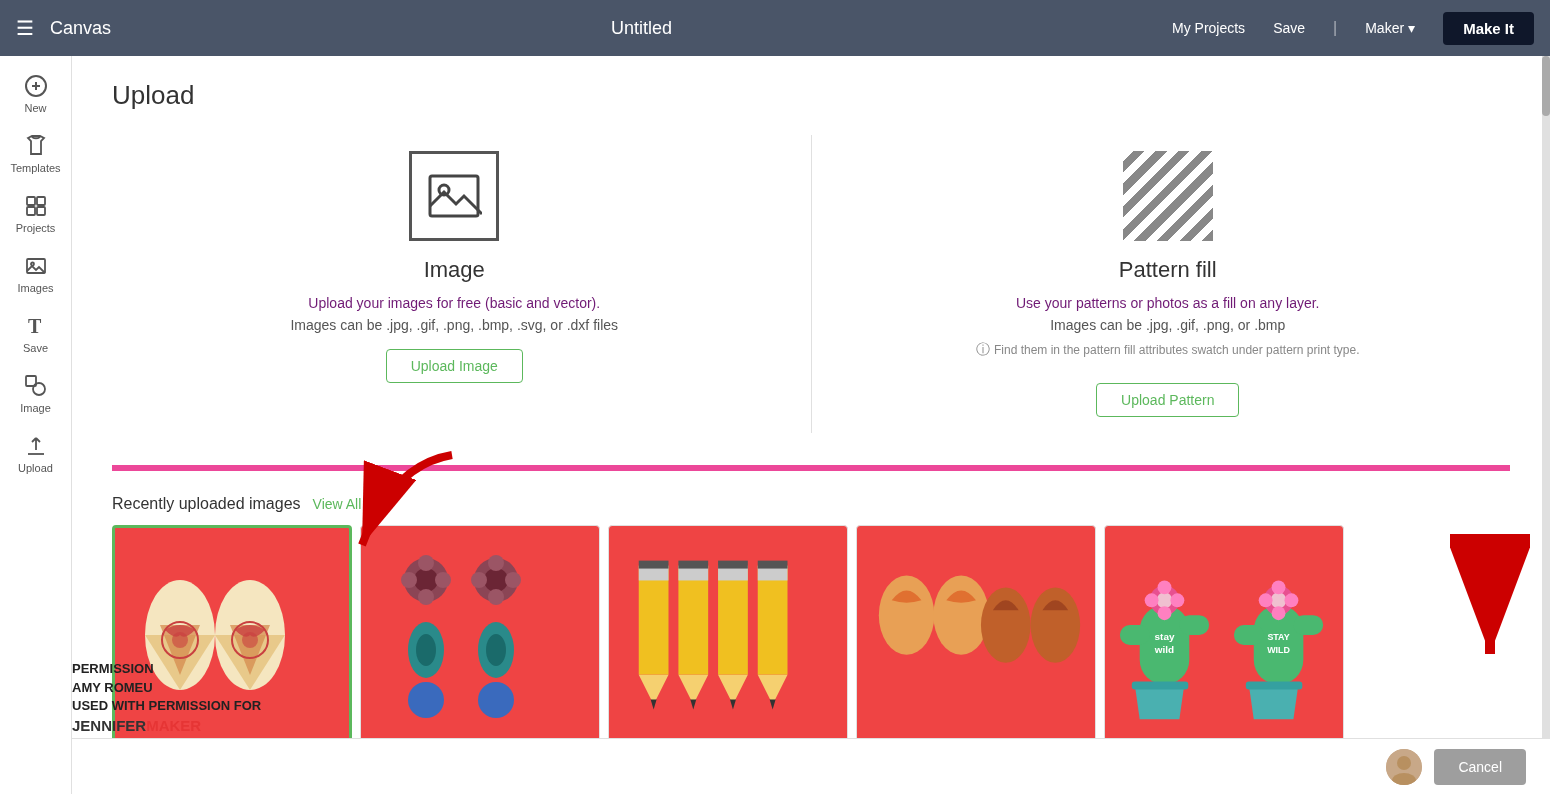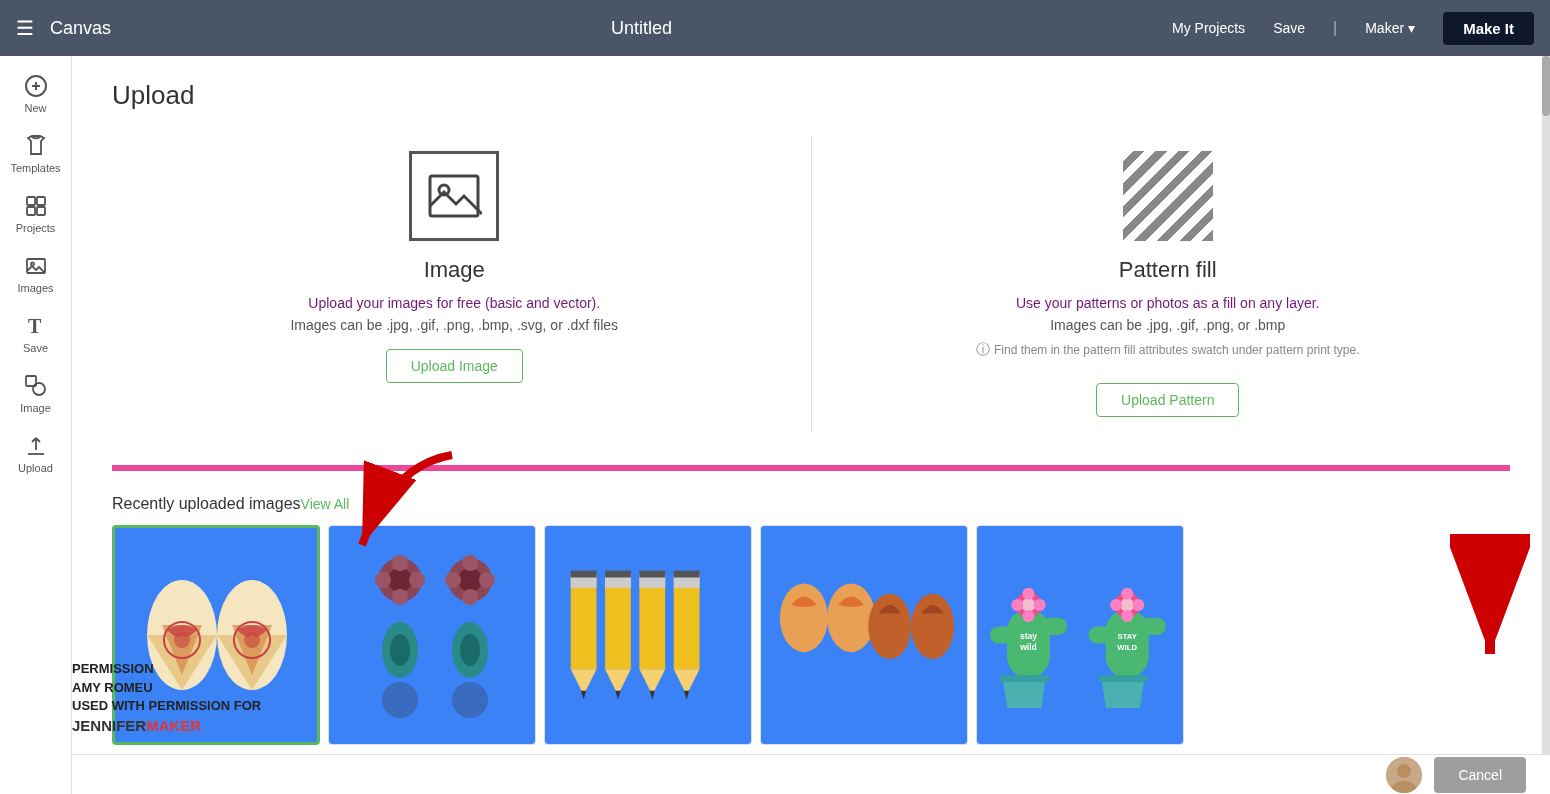--- a/index.html
+++ b/index.html
@@ -66,37 +66,37 @@
     .upload-section-note { font-size: 14px; color: #555; text-align: center; margin-bottom: 8px; }
     .upload-section-info { font-size: 12px; color: #888; text-align: center; margin-bottom: 16px; display: flex; align-items: center; gap: 4px; }
     .upload-btn {
       border: 1.5px solid #5cb85c; color: #5cb85c; background: white;
       padding: 8px 24px; border-radius: 4px; font-size: 14px; cursor: pointer;
       margin-top: 8px;
     }
 
     
     .recently-section { margin-top: 24px; }
-    .recently-header { display: flex; align-items: center; margin-bottom: 12px; }
+    .recently-header { display: flex; align-items: center; gap: 12px; margin-bottom: 12px; }
     .recently-title { font-size: 16px; font-weight: 500; color: #333; }
     .view-all-link { color: #5cb85c; font-size: 14px; cursor: pointer; text-decoration: none; }
 
     .image-grid { display: flex; gap: 8px; }
     .image-cell {
-      width: 208px; height: 220px; background: #3b82f6;
+      width: 240px; height: 220px; background: #ef4444;
       border: 1px solid #e0e0e0; border-radius: 4px;
-      display: flex; align-items: center; justify-content: flex-end; overflow: hidden;
+      display: flex; align-items: center; justify-content: flex-start; overflow: hidden;
       flex-shrink: 0; position: relative;
     }
     .image-cell.selected { border: 3px solid #5cb85c; }
 
     
     .bottom-bar {
       position: fixed; bottom: 0; left: 72px; right: 0;
-      height: 40px; background: white; border-top: 1px solid #e0e0e0;
+      height: 56px; background: white; border-top: 1px solid #e0e0e0;
       display: flex; align-items: center; justify-content: flex-end; padding: 0 24px; gap: 12px;
       z-index: 99;
     }
     .avatar-circle {
       width: 36px; height: 36px; border-radius: 50%; background: #c8a888;
       display: flex; align-items: center; justify-content: center; overflow: hidden;
     }
     .cancel-btn {
       background: #9e9e9e; color: white; border: none;
       padding: 10px 24px; border-radius: 4px; font-size: 14px; cursor: pointer;

